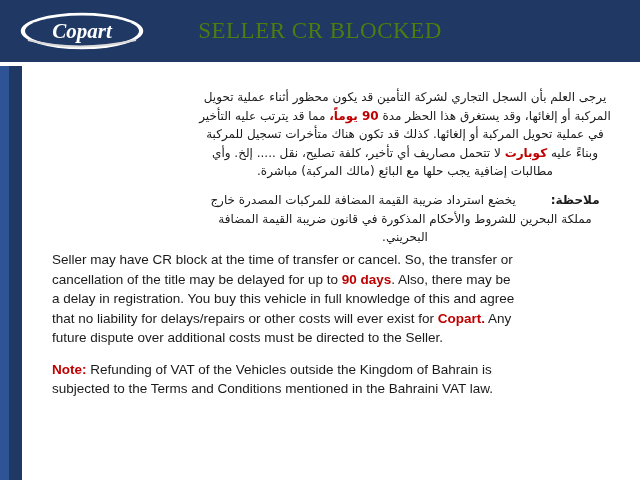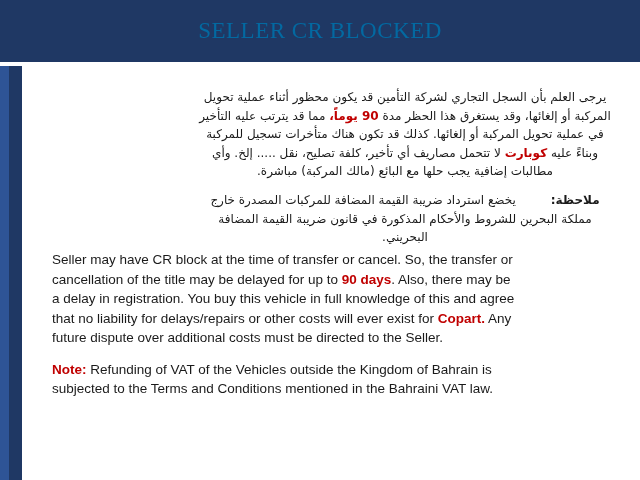--- a/index.html
+++ b/index.html
@@ -40,21 +40,21 @@
     background: #ffffff;
   }
   .header-title {
     position: absolute;
     left: 0;
     top: 0;
     width: 640px;
     height: 62px;
     line-height: 62px;
     text-align: center;
-    color: #0369a1;
+    color: #4d7c0f;
     font-family: "Liberation Serif", serif;
     font-size: 23px;
     letter-spacing: 0.5px;
     font-weight: normal;
   }
   
   .left-bar {
     position: absolute;
     left: 0;
     top: 66px;
@@ -129,20 +129,28 @@
 </head>
 <body>
 
 <div class="slide">
 
   <div class="header"></div>
   <div class="header-underline"></div>
 
   <div class="header-title">SELLER CR BLOCKED</div>
 
+  <div class="logo">
+    <svg width="128" height="44" viewBox="0 0 128 44">
+      <ellipse cx="64" cy="22" rx="62" ry="19" fill="#ffffff" stroke="#1f3864" stroke-width="1.5"></ellipse>
+      <ellipse cx="64" cy="22" rx="57" ry="15.5" fill="#1f3864"></ellipse>
+      <text x="64" y="29" text-anchor="middle" fill="#ffffff" font-family="Liberation Serif, serif" font-size="21" font-style="italic" font-weight="bold">Copart</text>
+      <path d="M10 31 Q60 44 118 31" stroke="#d9d9d9" stroke-width="2" fill="none"></path>
+    </svg>
+  </div>
 
   <div class="left-bar"></div>
   <div class="left-bar-inner"></div>
 
   <div class="arabic-block">
     <p><span>يرجى العلم بأن السجل التجاري لشركة التأمين قد يكون محظور أثناء عملية تحويل المركبة أو إلغائها، وقد يستغرق هذا الحظر مدة </span><span class="bold-red">90 يوماً،</span><span> مما قد يترتب عليه التأخير في عملية تحويل المركبة أو إلغائها. كذلك قد تكون هناك متأخرات تسجيل للمركبة وبناءً عليه </span><span class="bold-red">كوبارت</span><span> لا تتحمل مصاريف أي تأخير، كلفة تصليح، نقل ..... إلخ. وأي مطالبات إضافية يجب حلها مع البائع (مالك المركبة) مباشرة.</span></p>
     <p class="arabic-note"><span class="bold-dark">ملاحظة:</span><span> يخضع استرداد ضريبة القيمة المضافة للمركبات المصدرة خارج مملكة البحرين للشروط والأحكام المذكورة في قانون ضريبة القيمة المضافة البحريني.</span></p>
   </div>
 
   <div class="english-block">

